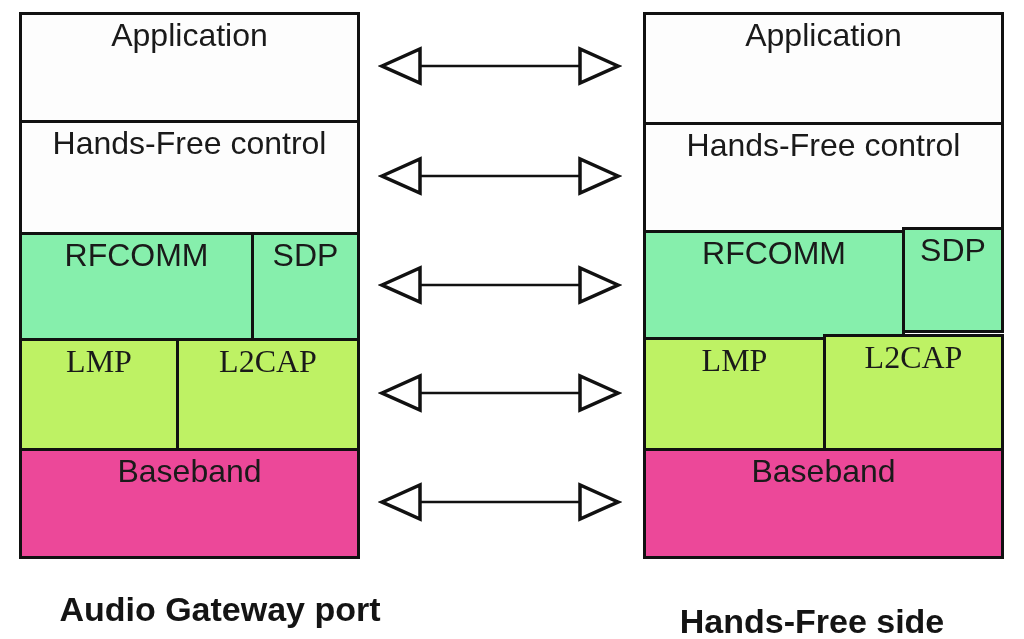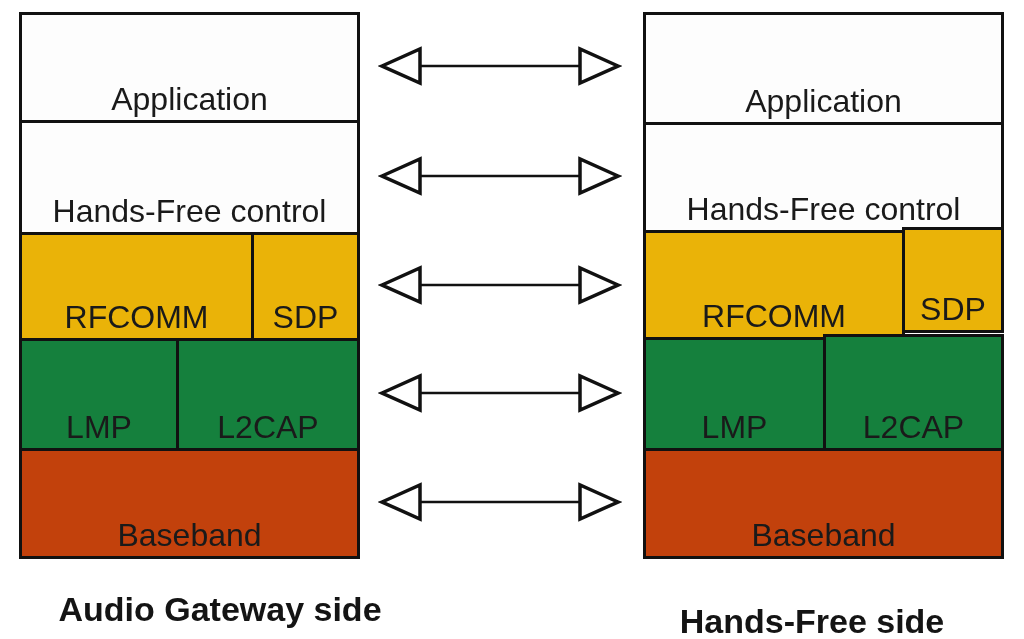--- a/index.html
+++ b/index.html
@@ -16,30 +16,30 @@
     color: #1a1a1a;
     overflow: hidden;
   }
   .box {
     position: absolute;
     box-sizing: border-box;
     border: 3px solid #111111;
     display: flex;
     flex-direction: column;
     align-items: center;
-    justify-content: flex-end;
+    justify-content: flex-start;
     text-align: center;
     font-size: 32px;
     line-height: 1.28;
     white-space: nowrap;
   }
   .fill-white { background: #fdfdfd; }
-  .fill-lgray { background: #eab308; }
-  .fill-mgray { background: #15803d; }
-  .fill-dgray { background: #c2410c; }
+  .fill-lgray { background: #86efac; }
+  .fill-mgray { background: #bef264; font-family: Liberation Serif, serif; }
+  .fill-dgray { background: #ec4899; }
   .caption {
     position: absolute;
     font-weight: bold;
     font-size: 34px;
     text-align: center;
     color: #141414;
   }
   .arrow {
     position: absolute;
     width: 244px;
@@ -72,21 +72,21 @@
   </div>
 
   <div class="box fill-mgray" style="left:176px; top:338px; width:184px; height:113px;">
     <div>L2CAP</div>
   </div>
 
   <div class="box fill-dgray" style="left:19px; top:448px; width:341px; height:111px;">
     <div>Baseband</div>
   </div>
 
-  <div class="caption" style="left:20px; top:590px; width:400px;">Audio Gateway side</div>
+  <div class="caption" style="left:20px; top:590px; width:400px;">Audio Gateway port</div>
 
   <div class="box fill-white" style="left:643px; top:12px; width:361px; height:113px;">
     <div>Application</div>
   </div>
 
   <div class="box fill-white" style="left:643px; top:122px; width:361px; height:111px;">
     <div>Hands-Free control</div>
   </div>
 
   <div class="box fill-lgray" style="left:643px; top:230px; width:262px; height:110px;">

